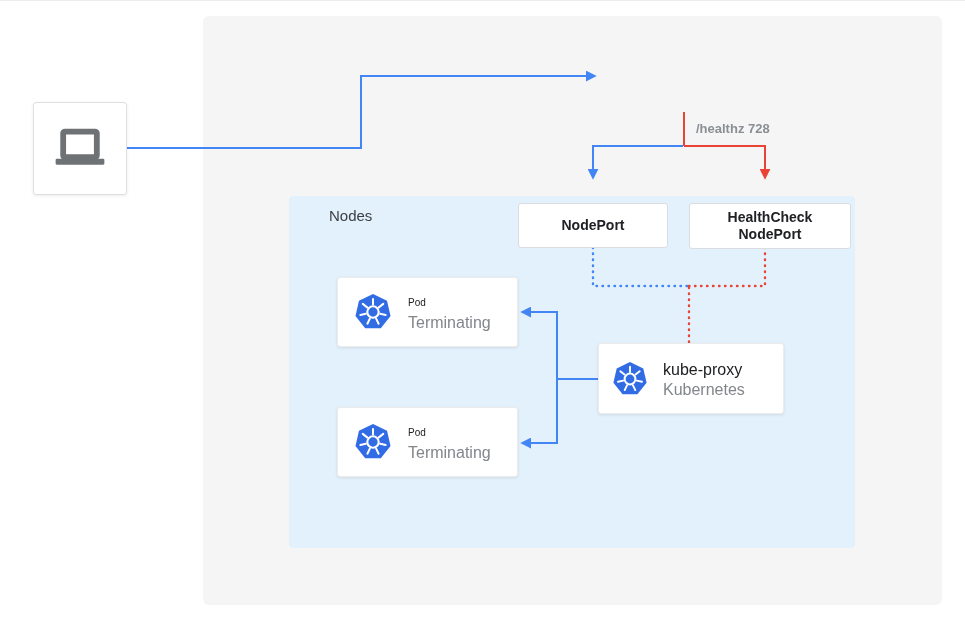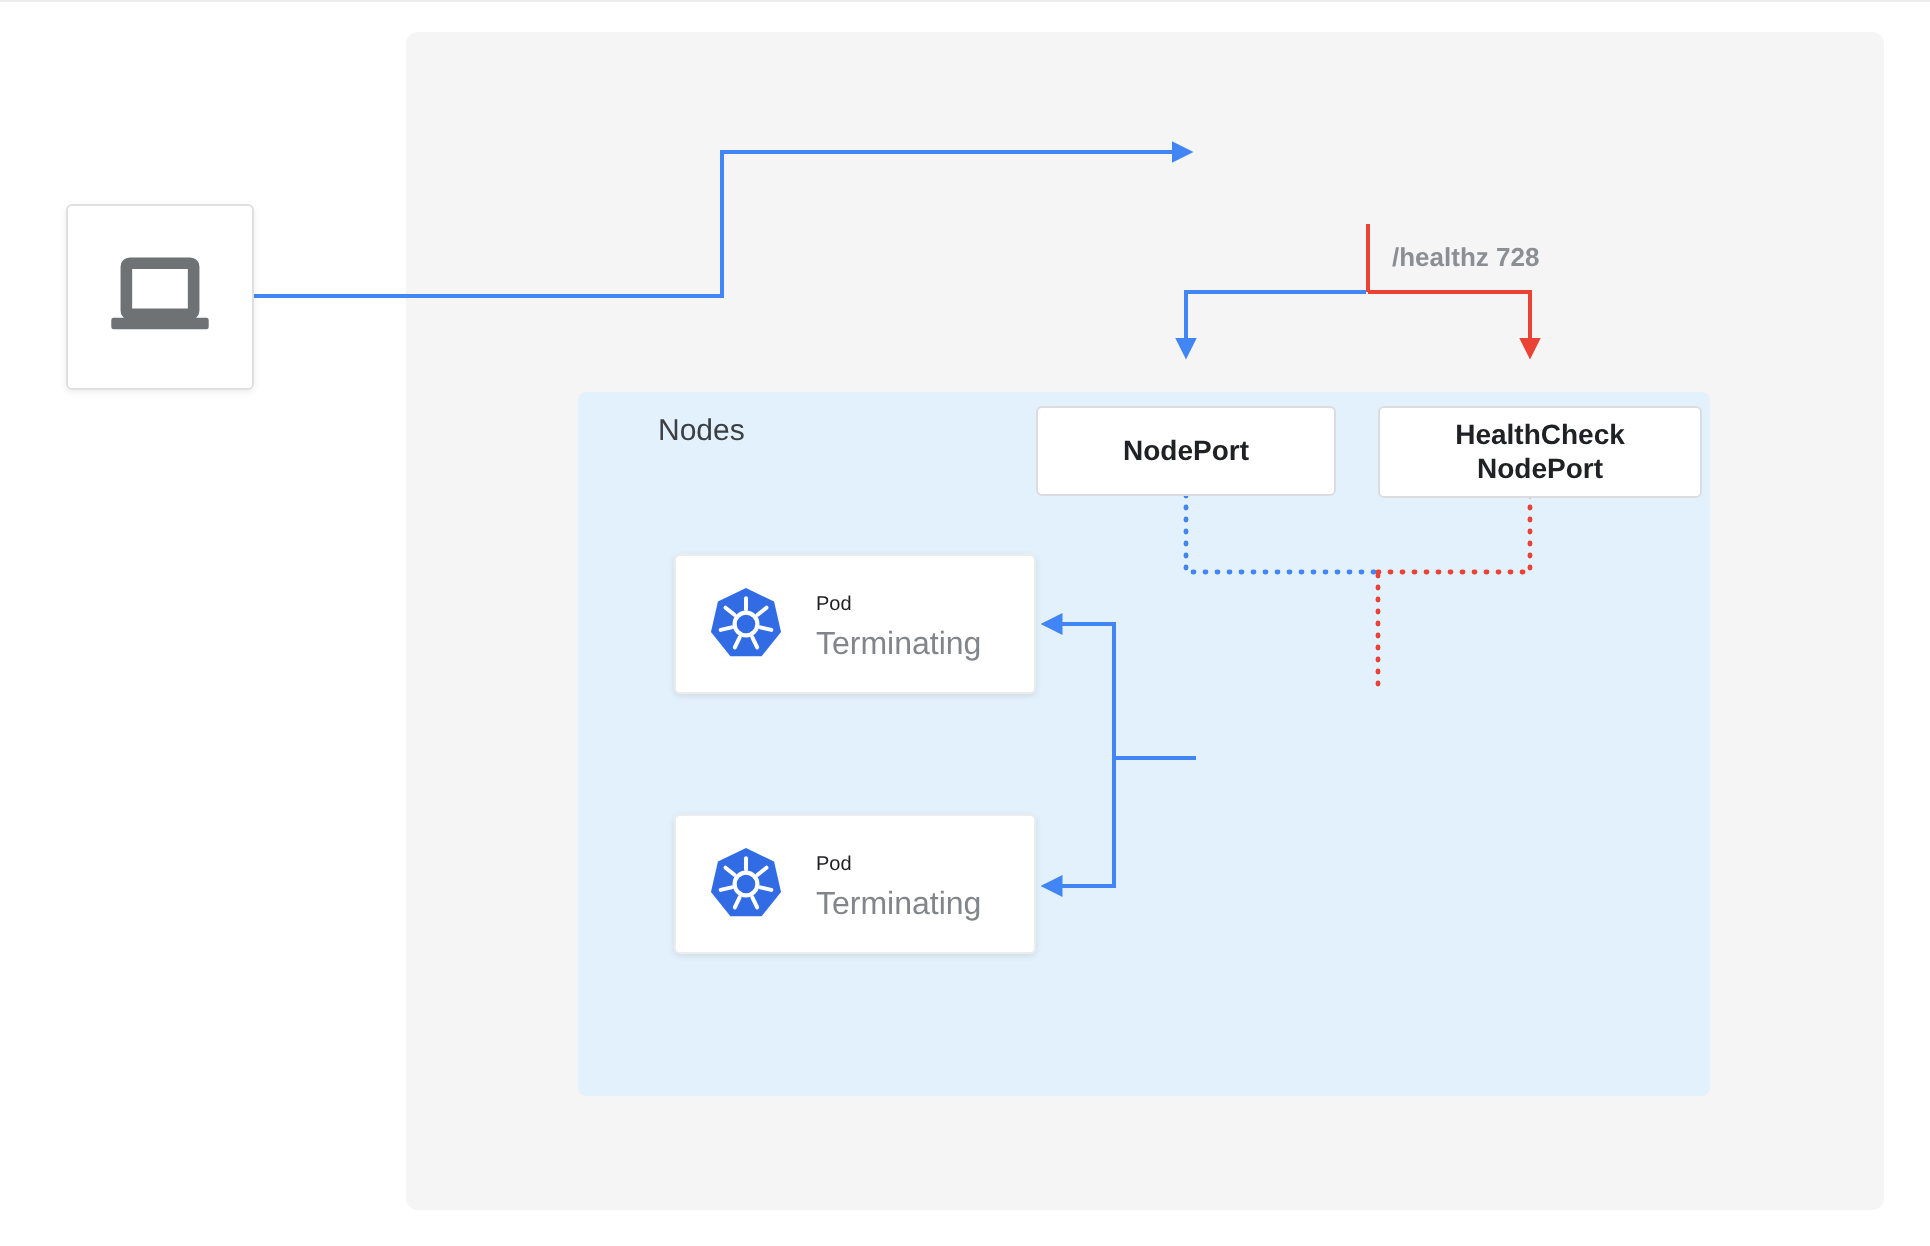--- a/index.html
+++ b/index.html
@@ -113,13 +113,22 @@
   <div class="card soft pod2">
     <svg class="icon-block" width="38" height="38" viewBox="0 0 36 36">
         <use href="#k8s-logo"></use>
       </svg>
     <div>
       <div class="title">Pod</div>
       <div class="subtitle">Terminating</div>
     </div>
   </div>
 
+  <div class="card soft kproxy">
+    <svg class="icon-block" width="36" height="36" viewBox="0 0 36 36">
+        <use href="#k8s-logo"></use>
+      </svg>
+    <div>
+      <div class="kp-title">kube-proxy</div>
+      <div class="subtitle">Kubernetes</div>
+    </div>
+  </div>
 </div>
 
 </body></html>

